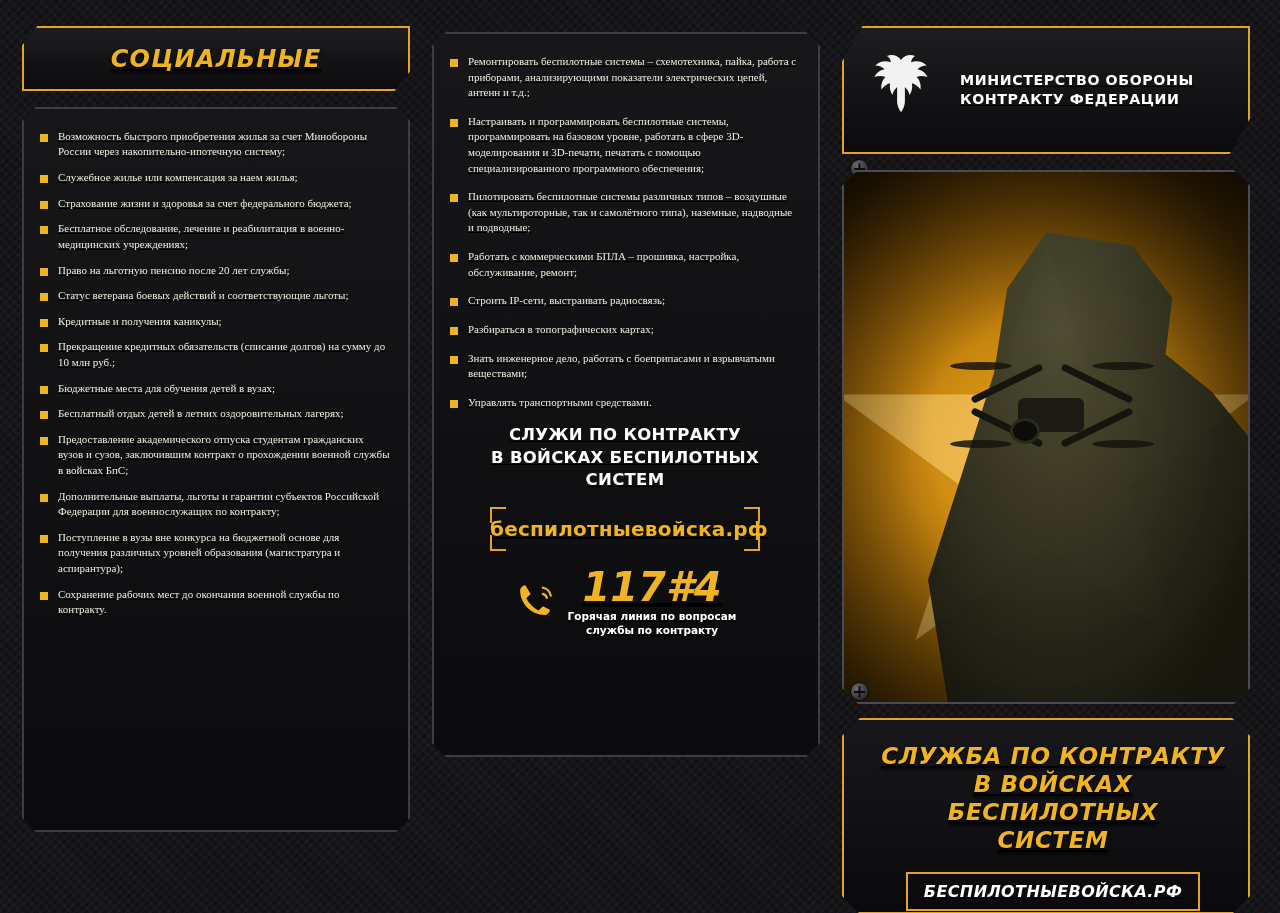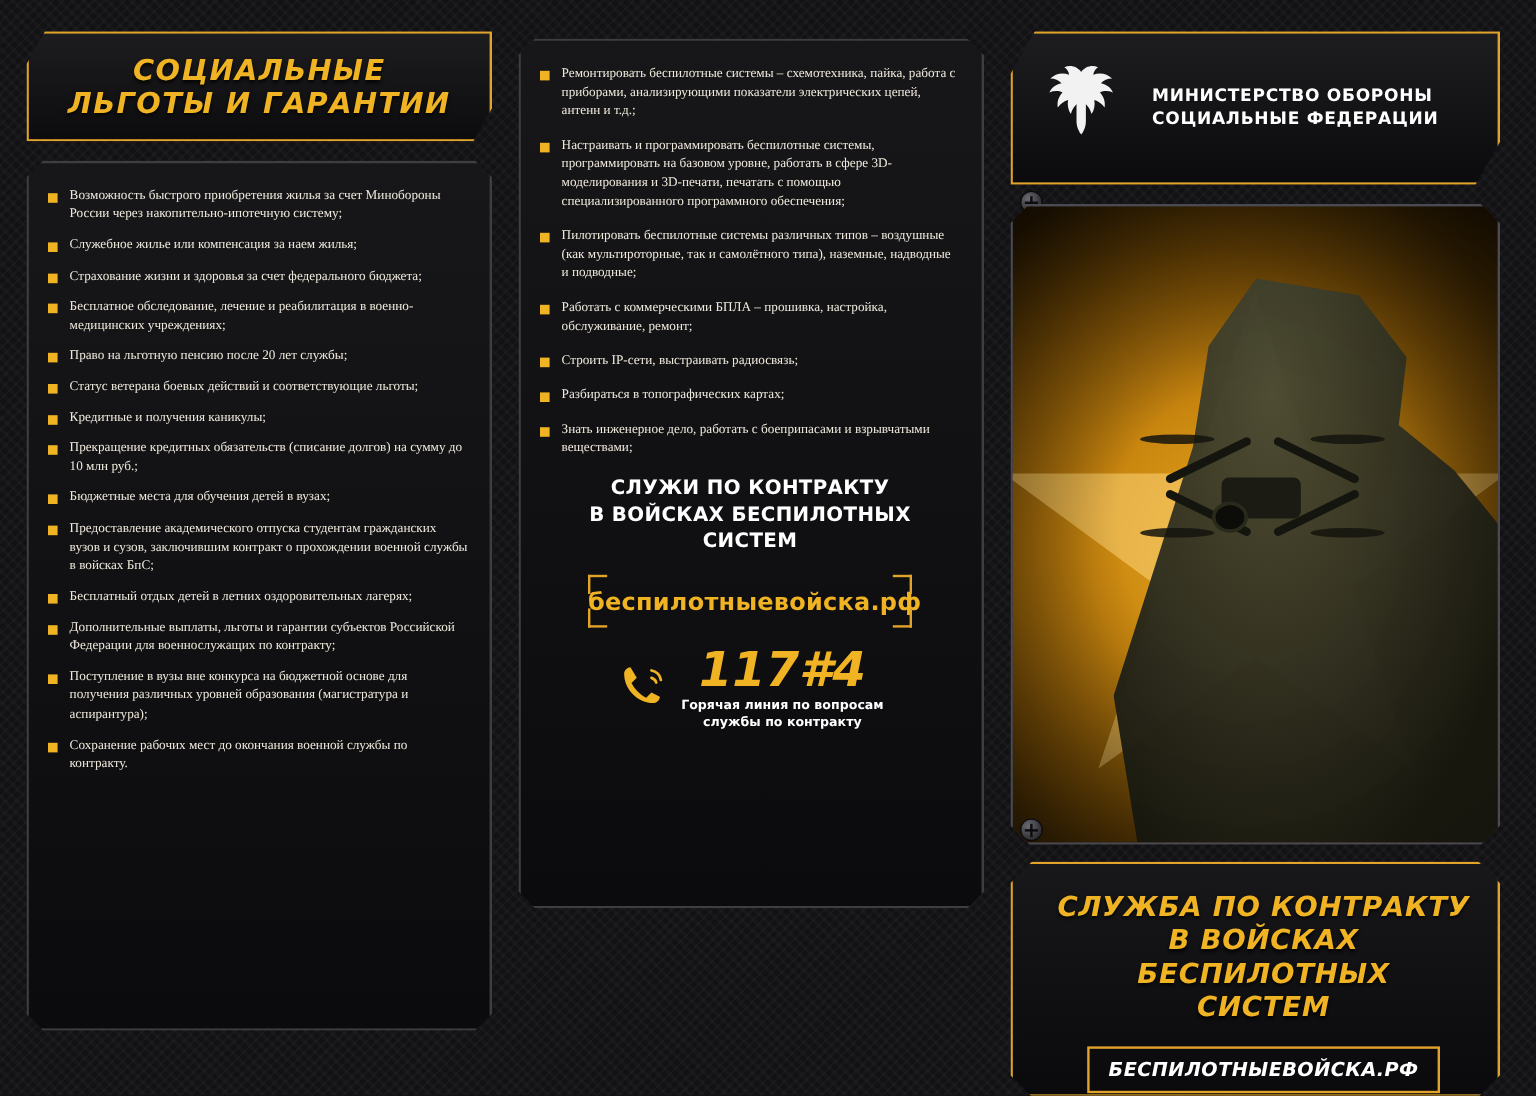--- a/index.html
+++ b/index.html
@@ -23,20 +23,21 @@
     background:
       repeating-linear-gradient(-45deg, rgba(255,255,255,0.022) 0px, rgba(255,255,255,0.022) 2px, rgba(0,0,0,0) 2px, rgba(0,0,0,0) 6px);
     pointer-events:none;
   }
   .cols {
     position: relative;
     display: flex;
     gap: 6px;
     padding: 16px 14px;
     height: 913px;
+    text-decoration: underline;
   }
   .col { position: relative; }
   .col-1 { width: 404px; }
   .col-2 { width: 404px; }
   .col-3 { width: 424px; }
 
   
   .plaque {
     position: relative;
     background: linear-gradient(180deg,#1d1d20 0%, #0c0c0e 100%);
@@ -282,55 +283,55 @@
 </head>
 <body>
 
 <div class="page">
   <div class="cols">
 
     <div class="col col-1">
       <div class="plaque">
         <h1 class="two-line">
           <span>СОЦИАЛЬНЫЕ</span><br>
-          <span>ЛЬГОТЫ И ГАРАНТИИ</span>
         </h1>
       </div>
       <div class="bolt" style="left:16px; top:143px;"></div>
       <div class="card card-1">
         <ul class="items tight">
           <li>Возможность быстрого приобретения жилья за счет Минобороны России через накопительно-ипотечную систему;</li>
           <li>Служебное жилье или компенсация за наем жилья;</li>
           <li>Страхование жизни и здоровья за счет федерального бюджета;</li>
           <li>Бесплатное обследование, лечение и реабилитация в военно-медицинских учреждениях;</li>
           <li>Право на льготную пенсию после 20 лет службы;</li>
           <li>Статус ветерана боевых действий и соответствующие льготы;</li>
           <li>Кредитные и получения каникулы;</li>
           <li>Прекращение кредитных обязательств (списание долгов) на сумму до 10 млн руб.;</li>
           <li>Бюджетные места для обучения детей в вузах;</li>
+          <li>Бесплатный отдых детей в летних оздоровительных лагерях;</li>
           <li>Предоставление академического отпуска студентам гражданских вузов и сузов, заключившим контракт о прохождении военной службы в войсках БпС;</li>
-          <li>Бесплатный отдых детей в летних оздоровительных лагерях;</li>
           <li>Дополнительные выплаты, льготы и гарантии субъектов Российской Федерации для военнослужащих по контракту;</li>
           <li>Поступление в вузы вне конкурса на бюджетной основе для получения различных уровней образования (магистратура и аспирантура);</li>
           <li>Сохранение рабочих мест до окончания военной службы по контракту.</li>
         </ul>
       </div>
     </div>
 
     <div class="col col-2">
       <div class="bolt" style="left:16px; top:143px;"></div>
       <div class="card card-2">
         <ul class="items">
           <li>Ремонтировать беспилотные системы – схемотехника, пайка, работа с приборами, анализирующими показатели электрических цепей, антенн и т.д.;</li>
           <li>Настраивать и программировать беспилотные системы, программировать на базовом уровне, работать в сфере 3D-моделирования и 3D-печати, печатать с помощью специализированного программного обеспечения;</li>
           <li>Пилотировать беспилотные системы различных типов – воздушные (как мультироторные, так и самолётного типа), наземные, надводные и подводные;</li>
           <li>Работать с коммерческими БПЛА – прошивка, настройка, обслуживание, ремонт;</li>
           <li>Строить IP-сети, выстраивать радиосвязь;</li>
           <li>Разбираться в топографических картах;</li>
           <li>Знать инженерное дело, работать с боеприпасами и взрывчатыми веществами;</li>
+          <li>Управлять транспортными средствами.</li>
         </ul>
 
         <div class="cta">
           <div class="cta-title">
             <span>СЛУЖИ ПО КОНТРАКТУ</span><br>
             <span>В ВОЙСКАХ БЕСПИЛОТНЫХ СИСТЕМ</span>
           </div>
 
           <div class="sitebox">
             <span class="corner c-tl"></span>
@@ -365,21 +366,21 @@
           <svg width="78" height="78" viewBox="0 0 100 100" aria-hidden="true">
             <g fill="#f2f2f2">
               <path d="M50 14c-4-6-12-8-18-5 3 2 5 5 5 8-7-3-15-1-20 4 5 0 9 2 12 5-6 1-11 5-13 10 5-2 10-2 14 0-4 4-6 10-5 16 3-4 7-7 11-8-1 5 0 11 3 15 1-5 4-9 8-12l3 5 3-5c4 3 7 7 8 12 3-4 4-10 3-15 4 1 8 4 11 8 1-6-1-12-5-16 4-2 9-2 14 0-2-5-7-9-13-10 3-3 7-5 12-5-5-5-13-7-20-4 0-3 2-6 5-8-6-3-14-1-18 5z"></path>
               <path d="M50 40c-3 0-5 2-5 5v22c0 8 5 14 5 14s5-6 5-14V45c0-3-2-5-5-5z" fill="#f2f2f2"></path>
               <circle cx="50" cy="20" r="6" fill="#f2f2f2"></circle>
             </g>
           </svg>
         </div>
         <div class="mod-text">
           <span>МИНИСТЕРСТВО ОБОРОНЫ</span><br>
-          <span>СОЦИАЛЬНЫЕ ФЕДЕРАЦИИ</span>
+          <span>КОНТРАКТУ ФЕДЕРАЦИИ</span>
         </div>
       </div>
       <div class="bolt" style="left:16px; top:143px;"></div>
 
       <div class="photo">
         <div class="star"></div>
         <div class="vignette"></div>
         <div class="soldier"></div>
         <div class="drone">
           <div class="arm" style="left:6px; top:26px; transform:rotate(-26deg);"></div>

